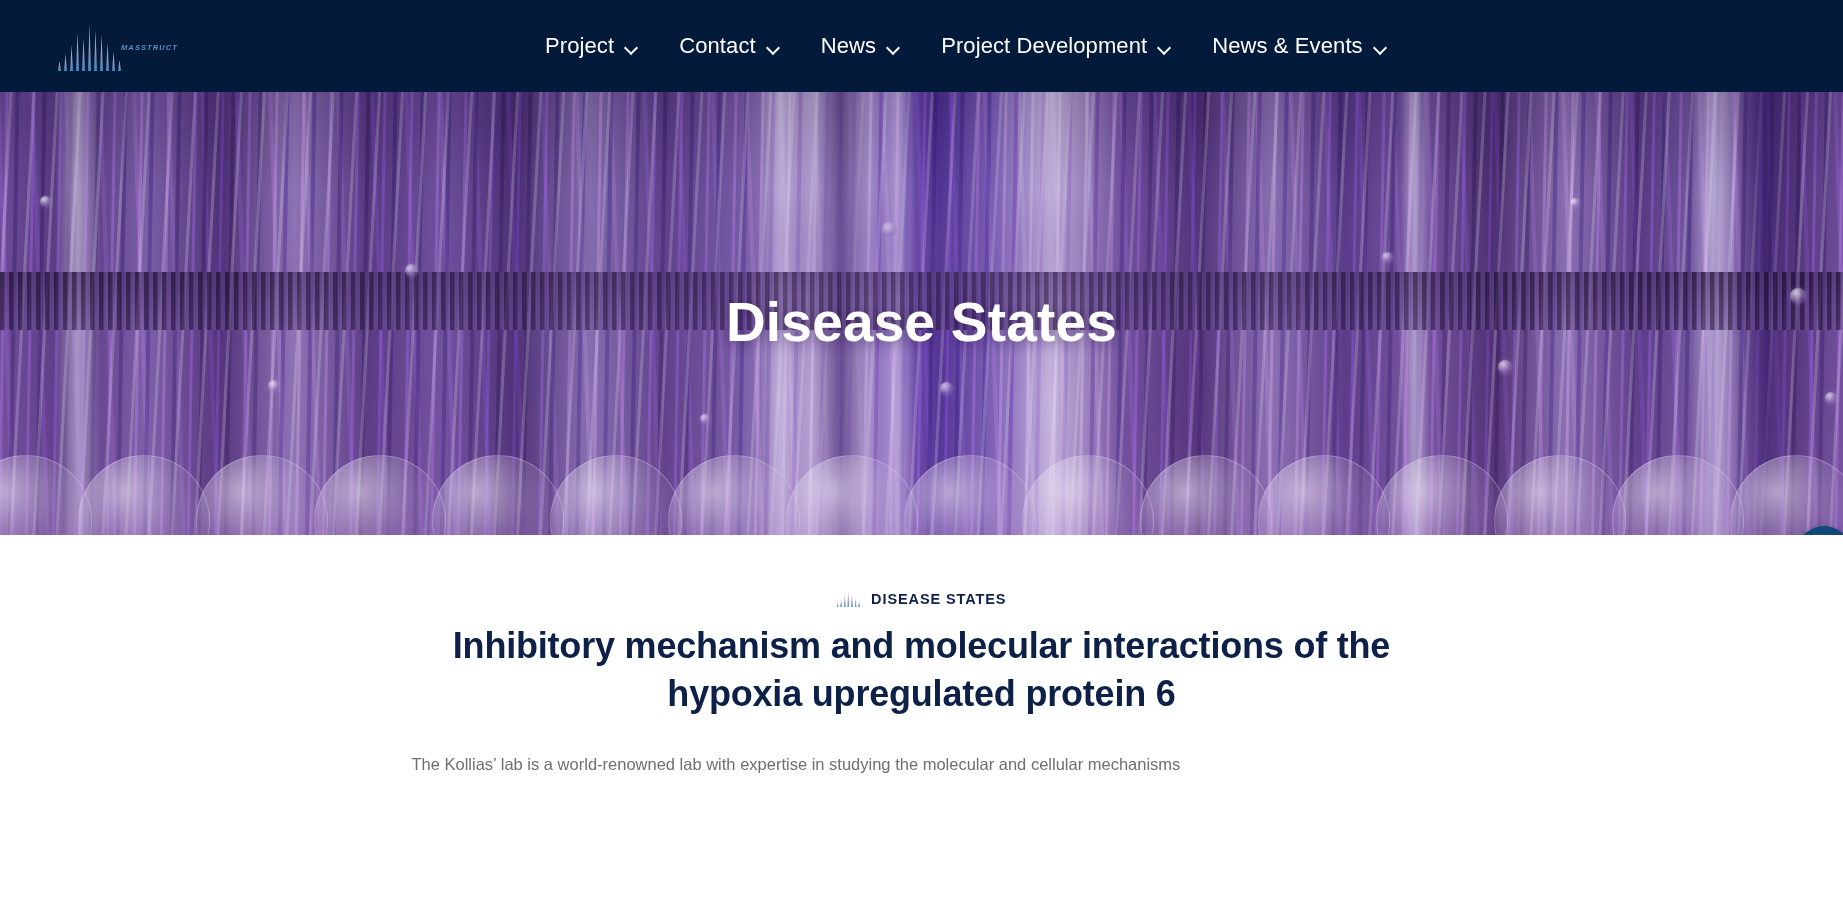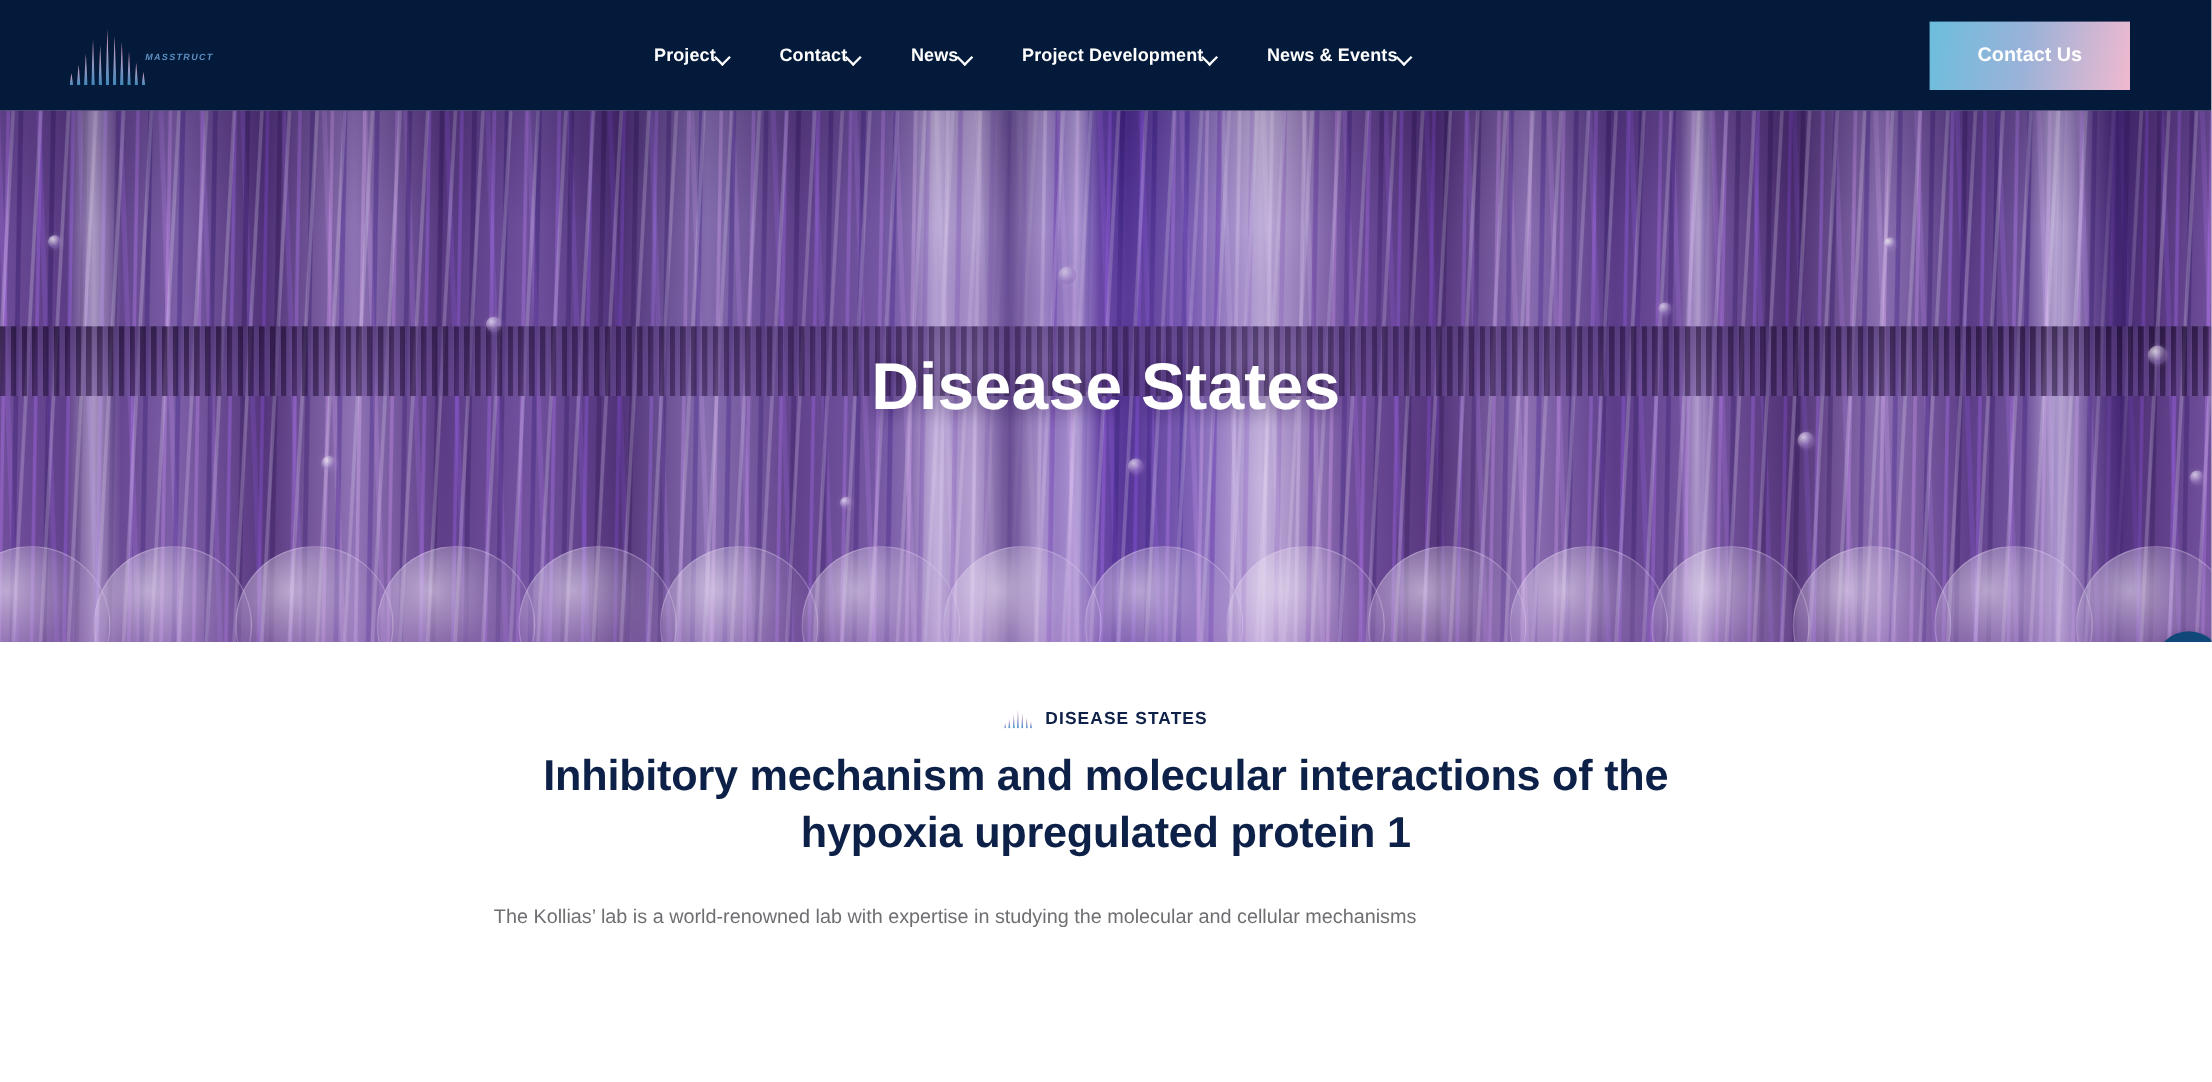--- a/index.html
+++ b/index.html
@@ -40,22 +40,22 @@
     font-style:italic; font-weight:700;
     color:#5d8fc0; margin-top:2px;
   }
 
   .nav {
     position:absolute;
     left:545px; top:0; height:92px;
     display:flex; align-items:center; gap:42px;
   }
   .nav-item {
-    display:flex; align-items:center; 
-    color:#ffffff; font-size:15px; font-weight:700;
+    display:flex; align-items:center; gap:12px;
+    color:#ffffff; font-size:22px; font-weight:400;
     letter-spacing:.1px; cursor:pointer; white-space:nowrap;
   }
   .chev {
     width:11px; height:7px; position:relative; display:inline-block;
   }
   .chev::before {
     content:""; position:absolute; left:0; top:0;
     width:8px; height:8px;
     border-right:2.2px solid #fff; border-bottom:2.2px solid #fff;
     transform:rotate(45deg);
@@ -250,21 +250,20 @@
     <div class="nav-item">
       <span>Project Development</span>
       <span class="chev"></span>
     </div>
     <div class="nav-item">
       <span>News &amp; Events</span>
       <span class="chev"></span>
     </div>
   </div>
 
-  <div class="contact-btn">Contact Us</div>
 </div>
 
 <div class="hero">
   <div class="hero-art">
     <div class="art-base"></div>
     <div class="art-fibers"></div>
     <div class="art-fibers2"></div>
 
     <div class="art-col" style="left:55px;  width:46px;"></div>
     <div class="art-col" style="left:760px; width:40px;"></div>
@@ -328,18 +327,18 @@
         <i style="height:8px"></i>
         <i style="height:12px"></i>
       <i style="height:16px"></i>
         <i style="height:13px"></i>
         <i style="height:9px"></i>
       <i style="height:6px"></i>
     </span>
     <span class="eyebrow-text">DISEASE STATES</span>
   </div>
 
-  <h1 class="main-heading">Inhibitory mechanism and molecular interactions of the hypoxia upregulated protein 1</h1>
+  <h1 class="main-heading">Inhibitory mechanism and molecular interactions of the hypoxia upregulated protein 6</h1>
 
   <div class="body-block">
     <p>The Kollias’ lab is a world-renowned lab with expertise in studying the molecular and cellular mechanisms</p>
   </div>
 </div>
 
 </body></html>

